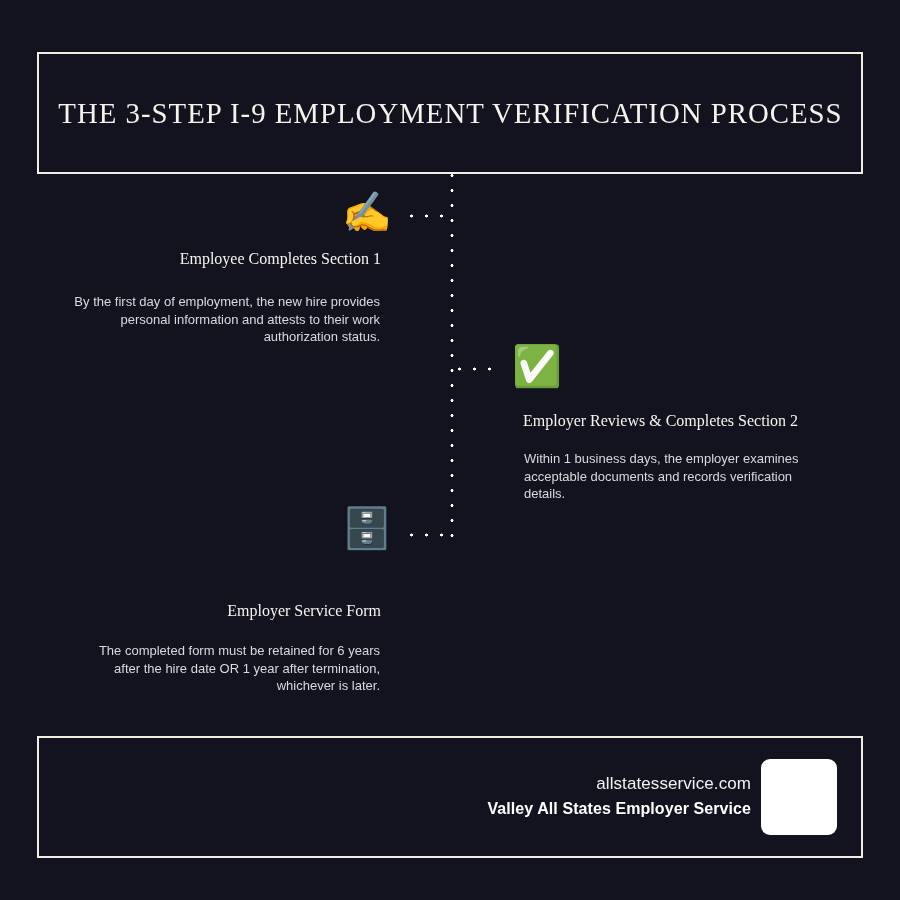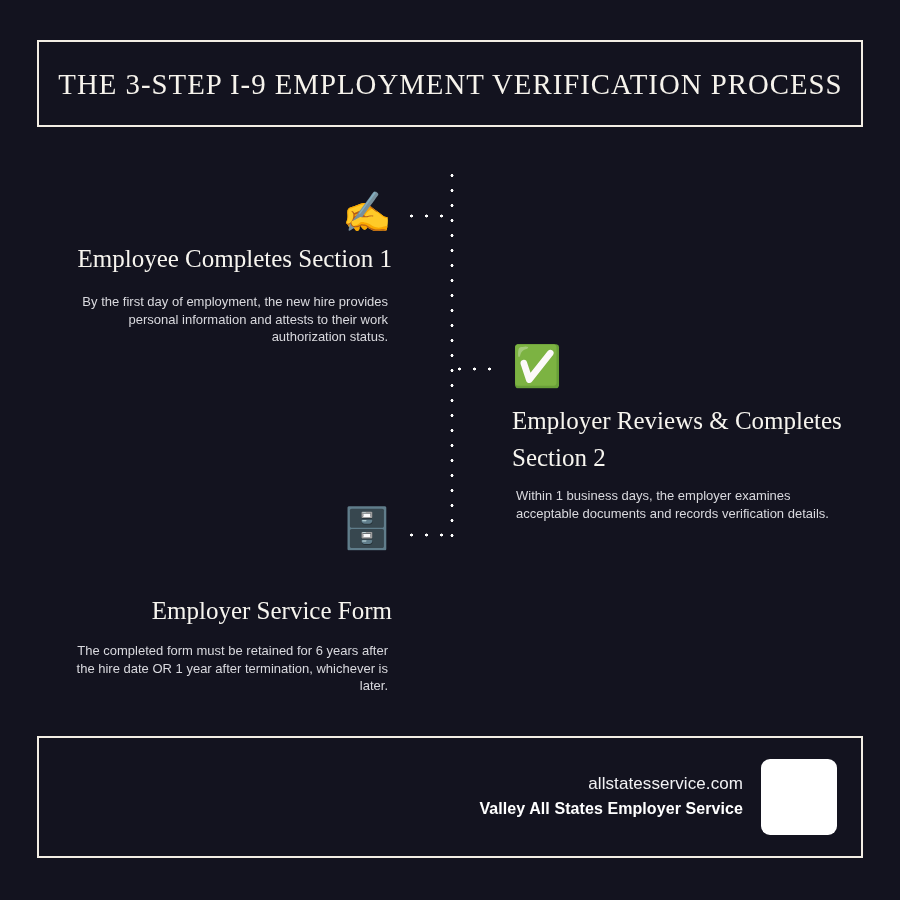--- a/index.html
+++ b/index.html
@@ -21,23 +21,23 @@
     inset: 0;
     width: 900px;
     height: 900px;
     background: #13131f;
   }
 
   
   .header-box {
     position: absolute;
     left: 37px;
-    top: 40px;
+    top: 52px;
     width: 826px;
-    height: 87px;
+    height: 122px;
     border: 2px solid #f3eee4;
     box-sizing: border-box;
     display: flex;
     align-items: center;
     justify-content: center;
   }
   .header-title {
     font-family: "Liberation Serif", "DejaVu Serif", serif;
     font-size: 30px;
     letter-spacing: 0.035em;
@@ -74,31 +74,31 @@
     position: absolute;
   }
   .step .emoji {
     font-family: "DejaVu Sans", sans-serif;
     font-size: 40px;
     line-height: 1;
     display: block;
   }
   .step .step-title {
     font-family: "Liberation Serif", "DejaVu Serif", serif;
-    font-size: 25px;
+    font-size: 16px;
     line-height: 37px;
     color: #f7f5ef;
-    margin: 0;
+    margin: 11px;
     font-weight: normal;
   }
   .step .step-body {
     font-size: 13px;
     line-height: 17.5px;
     color: #d9d9de;
-    margin: 4px;
+    margin: 12px;
   }
 
   
   .step-1 {
     left: 50px;
     top: 192px;
     width: 342px;
     text-align: right;
   }
   .step-1 .emoji { text-align: right; }
@@ -136,21 +136,21 @@
     border: 2px solid #f3eee4;
     box-sizing: border-box;
   }
   .footer-inner {
     position: absolute;
     right: 24px;
     top: 50%;
     transform: translateY(-50%);
     display: flex;
     align-items: center;
-    gap: 18px;
+    gap: 10px;
   }
   .footer-text {
     text-align: right;
   }
   .footer-site {
     font-size: 17px;
     color: #f2f2f4;
     letter-spacing: 0.005em;
     line-height: 24px;
   }

